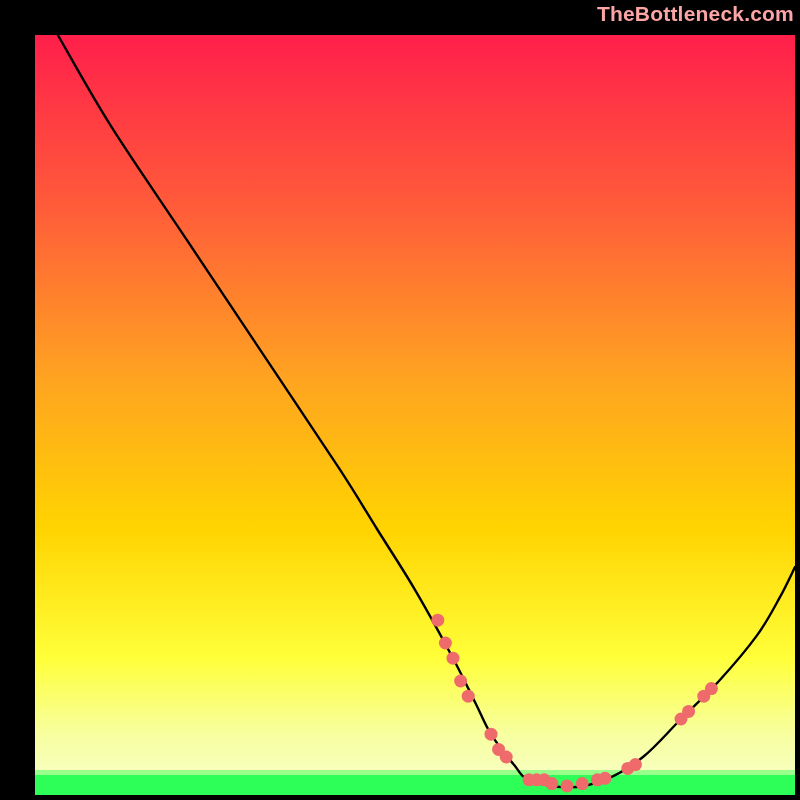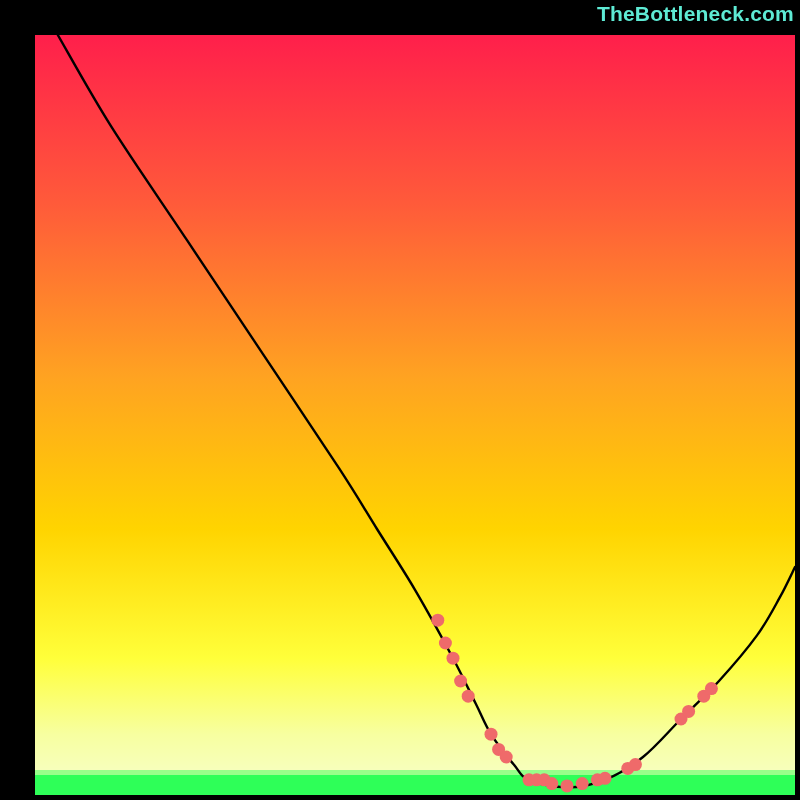--- a/index.html
+++ b/index.html
@@ -23,21 +23,21 @@
     position: absolute;
     left: 20px;
     top: 20px;
     width: 760px;
     height: 760px;
   }
   .watermark {
     position: absolute;
     top: 2px;
     right: 6px;
-    color: #5eead4;
+    color: #fca5a5;
     font-size: 21px;
     font-weight: 600;
     letter-spacing: 0.2px;
     user-select: none;
     z-index: 50;
   }
 </style>
 </head>
 <body>
 

